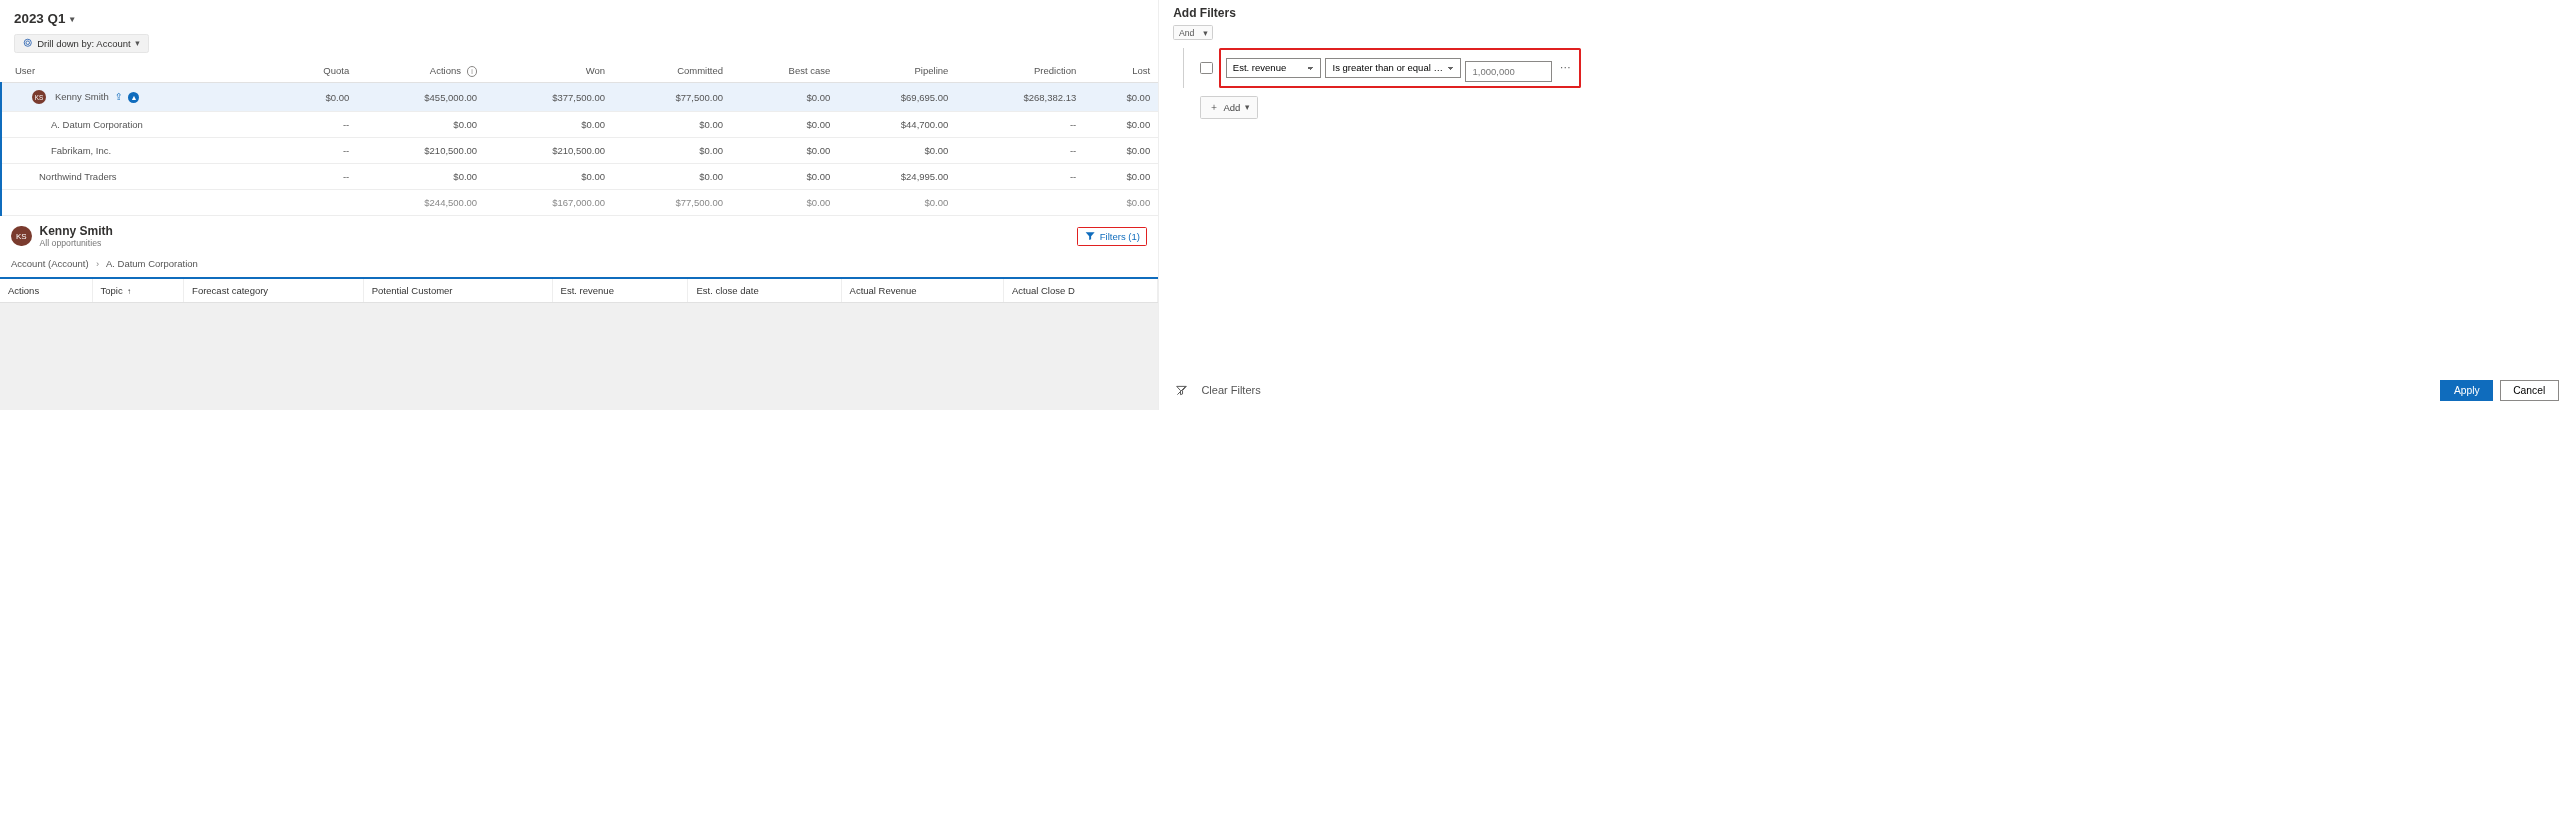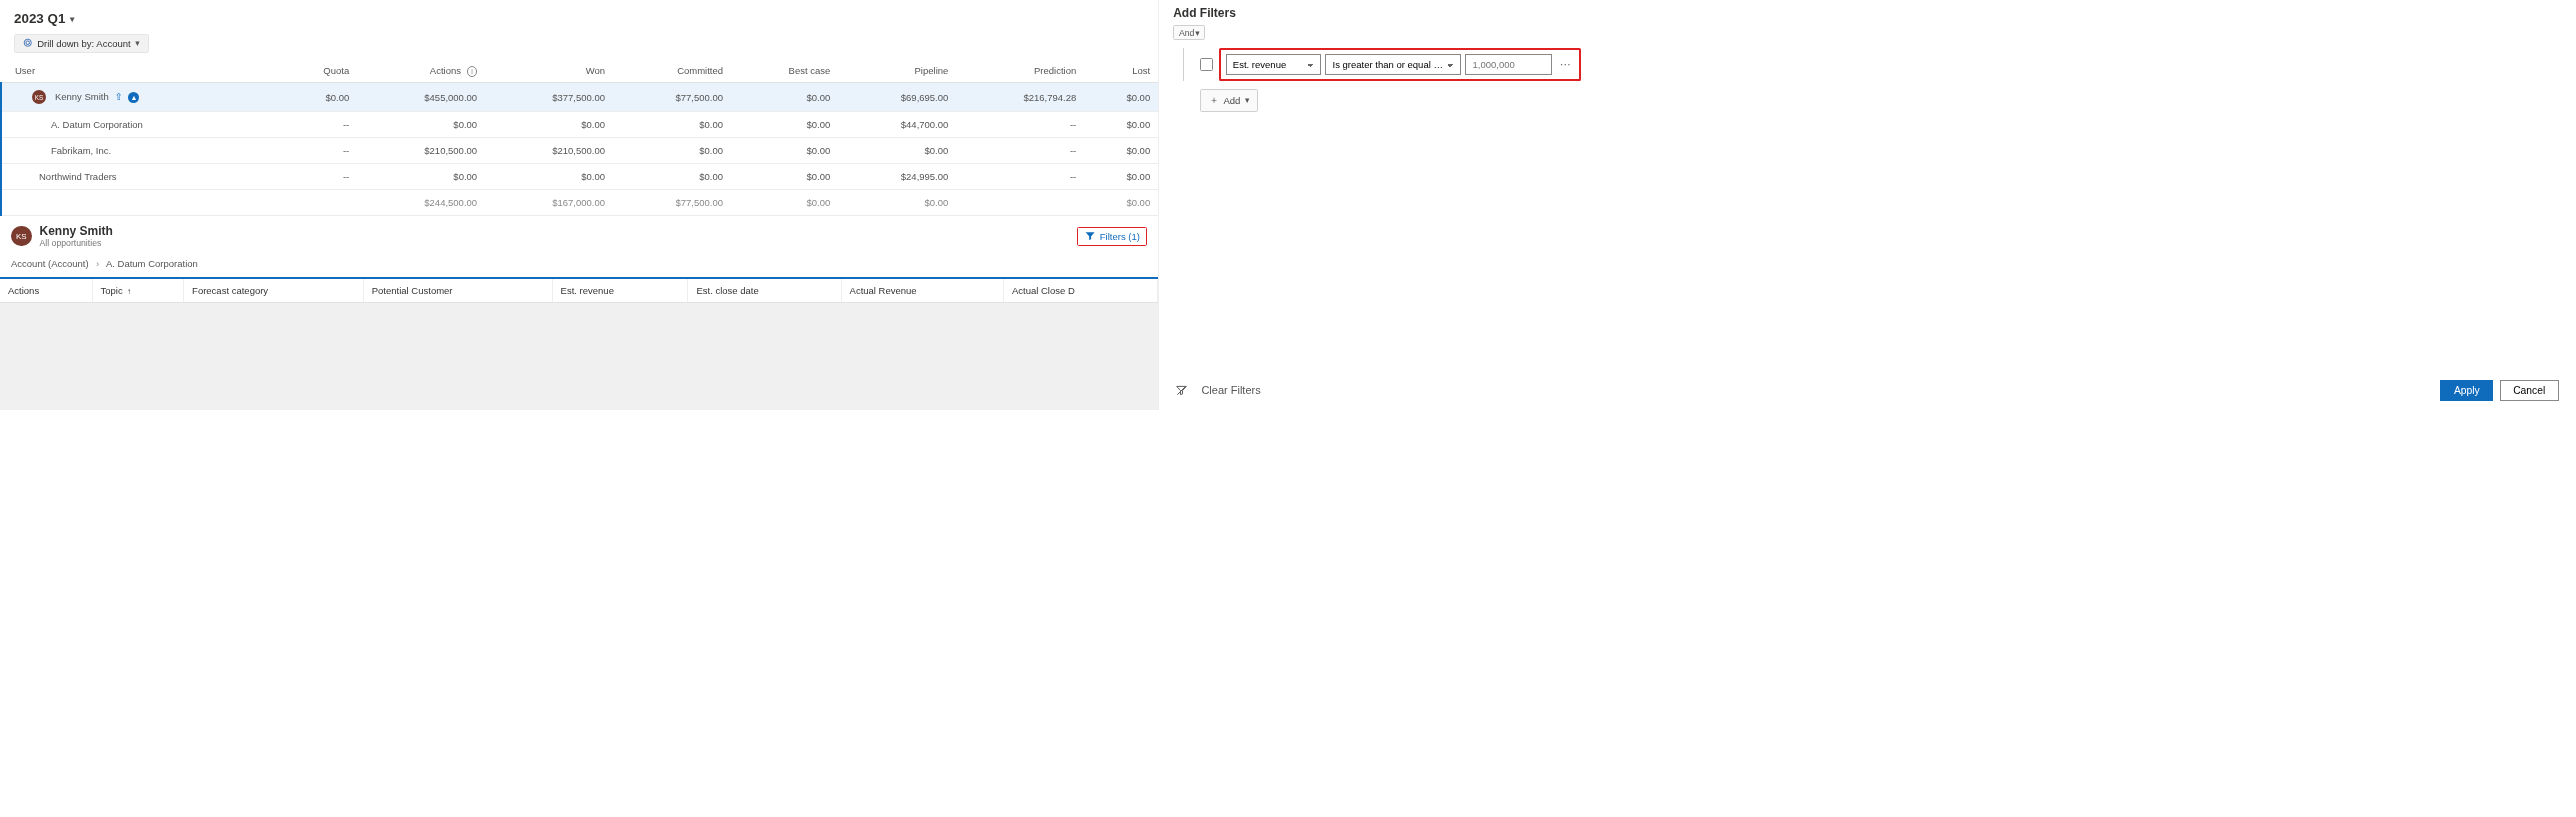--- a/index.html
+++ b/index.html
@@ -154,21 +154,21 @@
     font-size:9.5px; text-align:left; font-weight:400; color:#333;
     padding: 6.3px 8px; border-bottom:0.8px solid #e1e1e1;
     border-right: 0.8px solid #eee;
     white-space: nowrap;
   }
   .sort-arrow { font-size:8px; margin-left:1.6px; }
 
   
   .af-title { font-size: 12px; font-weight: 600; margin-bottom: 4.7px; }
   .and-pill {
-    display:inline-flex; align-items:center; gap:1px;
+    display:inline-flex; align-items:center; gap:9px;
     border:0.8px solid #cfcfcf; border-radius:1.6px;
     padding: 1.6px 4.7px; font-size:8.7px; color:#555;
     background:#fafafa; cursor:pointer;
   }
   .filter-line-wrap {
     display:flex; align-items:center;
     margin-top: 8px;
   }
   .tree-col {
     width: 20.5px; display:flex; flex-direction:column; align-items:center;
@@ -191,21 +191,21 @@
     background:#fff; min-width: 95px; height: 20.5px;
     appearance: none; -webkit-appearance:none;
     background-image: linear-gradient(45deg, transparent 50%, #666 50%),
                       linear-gradient(135deg, #666 50%, transparent 50%);
     background-position: calc(100% - 9.5px) 8.7px, calc(100% - 6.3px) 8.7px;
     background-size: 3.2px 3.2px, 3.2px 3.2px;
     background-repeat: no-repeat;
   }
   .ftext {
     border:0.8px solid #8a8886; font-size:9.5px; padding: 3.2px 6.3px;
-    height:20.5px; width: 87px;
+    height:20.5px; width: 87px; margin-top: 7px;
   }
   .dots {
     width:17.4px; text-align:center; color:#666; cursor:pointer;
     font-size:11px; letter-spacing:0.8px;
   }
   .add-sub {
     margin-top: 8px; margin-left: 27px;
     display:inline-flex; align-items:center; gap:4.7px;
     border:0.8px solid #cfcfcf; border-radius:1.6px;
     padding: 4px 8px; font-size:9.5px; color:#444;
@@ -278,21 +278,21 @@
             <span>Kenny Smith</span>
             <span class="share-icon">⇪</span>
             <span class="bluecircle">▲</span>
           </td>
           <td class="num">$0.00</td>
           <td class="num">$455,000.00</td>
           <td class="num">$377,500.00</td>
           <td class="num">$77,500.00</td>
           <td class="num">$0.00</td>
           <td class="num">$69,695.00</td>
-          <td class="num">$216,794.28</td>
+          <td class="num">$268,382.13</td>
           <td class="num">$0.00</td>
         </tr>
         <tr>
           <td style="padding-left:49px">A. Datum Corporation</td>
           <td class="num">--</td>
           <td class="num">$0.00</td>
           <td class="num">$0.00</td>
           <td class="num">$0.00</td>
           <td class="num">$0.00</td>
           <td class="num">$44,700.00</td>

